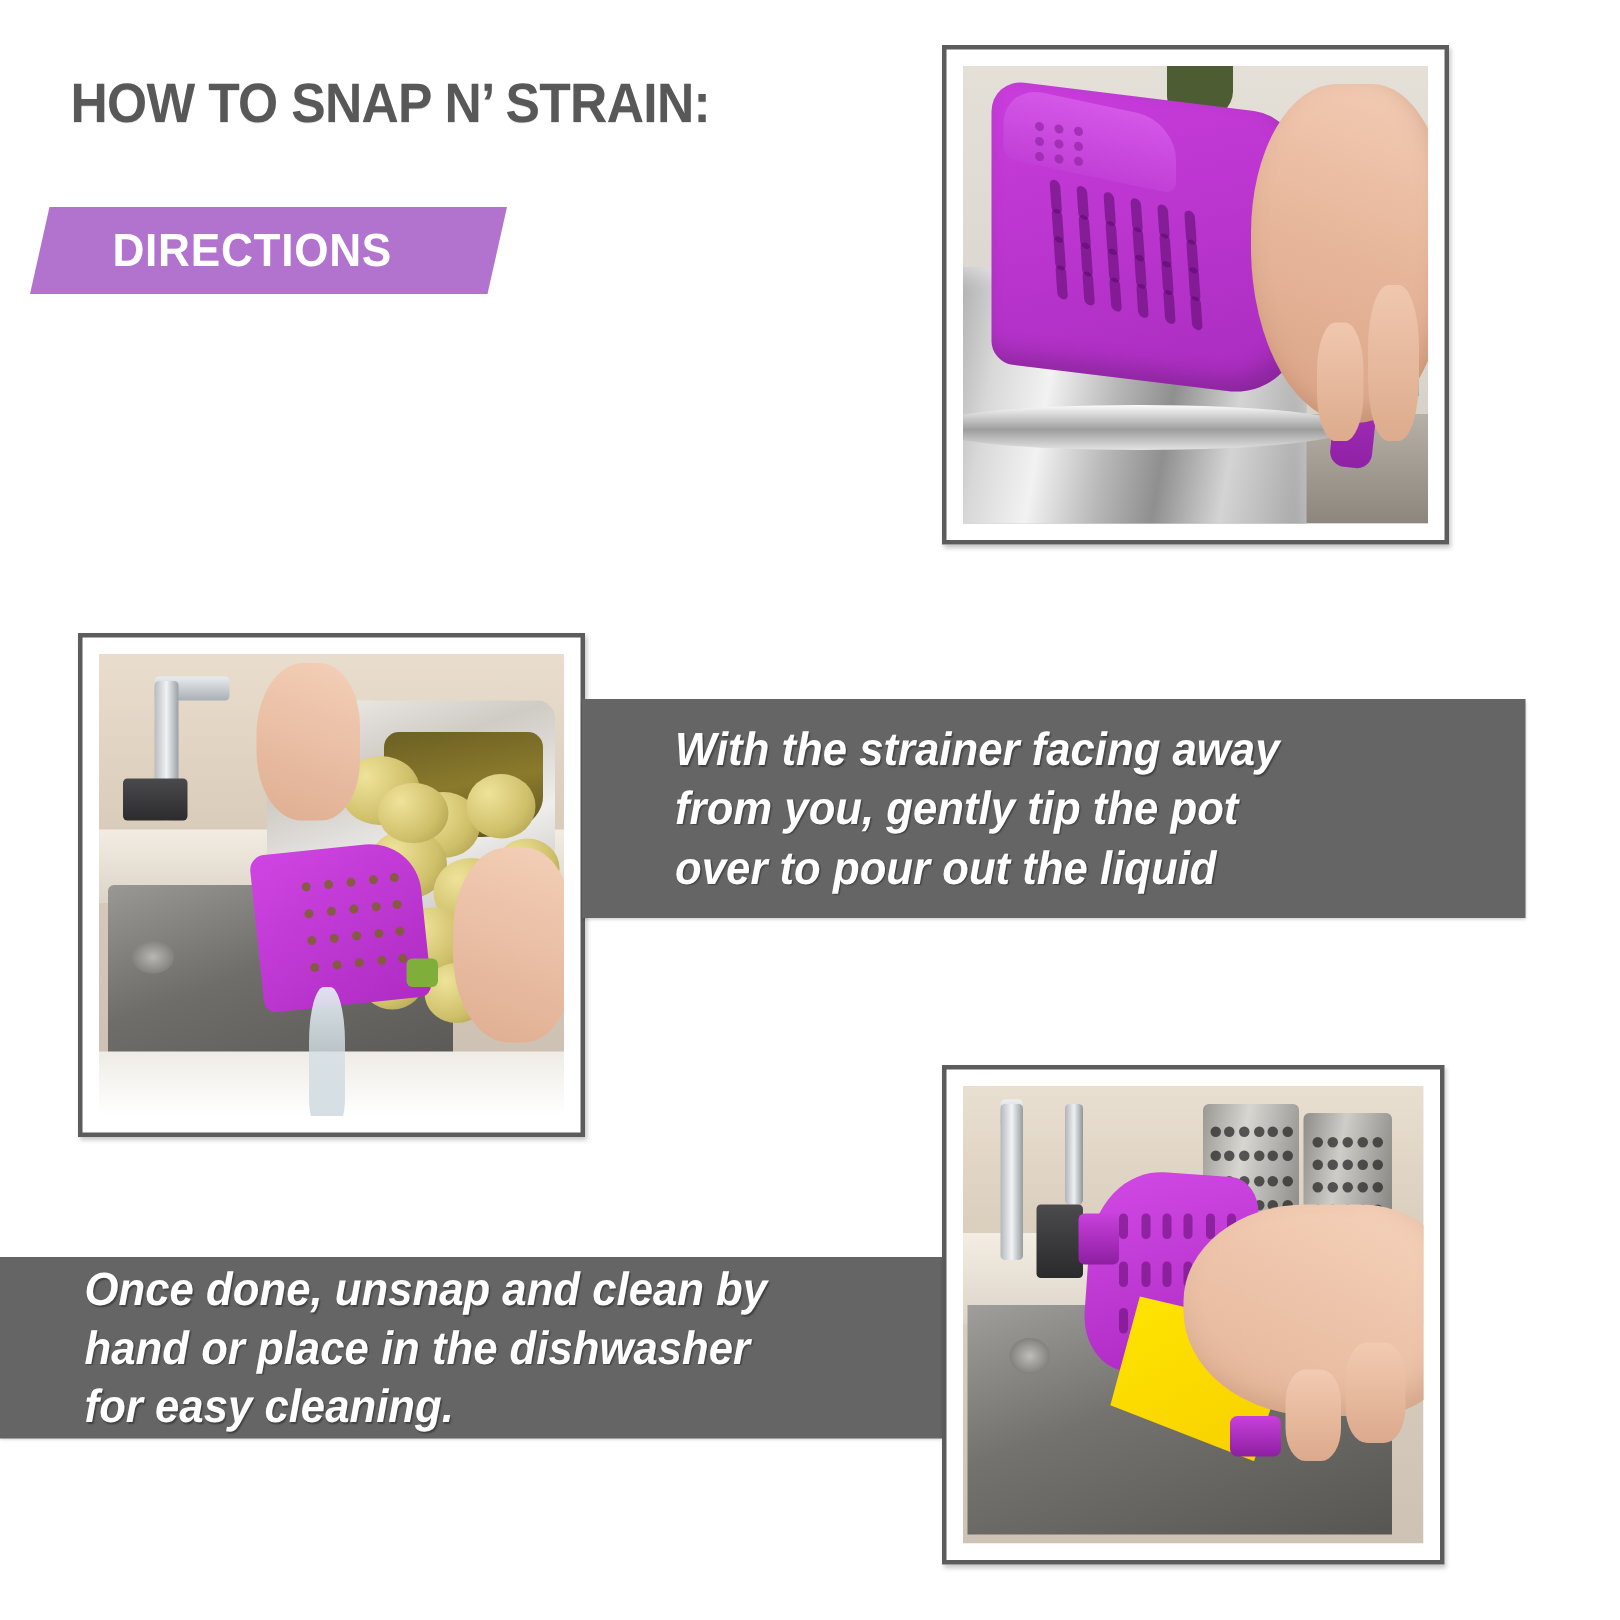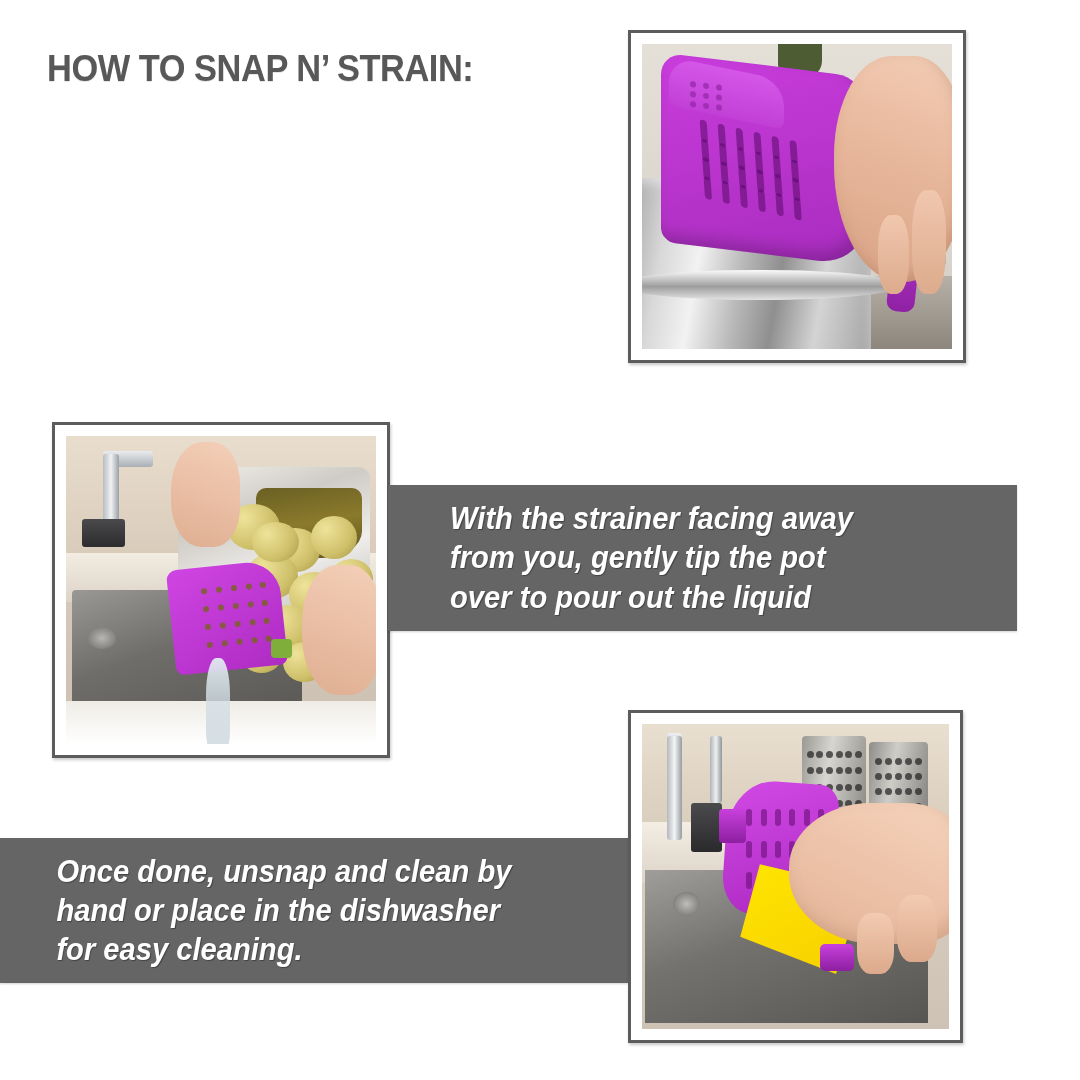--- a/index.html
+++ b/index.html
@@ -52,23 +52,23 @@
     font-style:italic;
     font-weight:bold;
     font-size:31px;
     line-height:1.26;
     transform:scaleX(0.94);transform-origin:left center;
     text-shadow:1px 1px 1px rgba(0,0,0,.35);
     white-space:pre-line;
   }
   #bar1{left:0;top:196px;width:628px;height:150px;}
   #bar1 p{padding-left:70px;}
-  #bar2{left:388px;top:466px;width:629px;height:146px;margin-top:19px;}
+  #bar2{left:388px;top:466px;width:629px;height:146px;}
   #bar2 p{padding-left:66px;}
-  #bar3{left:0;top:838px;width:628px;height:145px;}
+  #bar3{left:0;top:838px;width:628px;height:121px;}
   #bar3 p{padding-left:60px;}
 
   
   .frame{
     position:absolute;
     border:3px solid #5c5c5c;
     background:#ffffff;
     padding:11px;
     box-sizing:border-box;
     box-shadow:1px 2px 3px rgba(0,0,0,.22);
@@ -216,20 +216,23 @@
   .s3-fing{position:absolute;background:linear-gradient(180deg,#f2cbb1,#dca98c);
       border-radius:36%;}
 </style>
 </head>
 <body>
 
 <div class="stage">
 
   <div class="title">HOW TO SNAP N’ STRAIN:</div>
 
+  <div class="directions-banner">
+    <span>DIRECTIONS</span>
+  </div>
 
 
   <div class="frame" id="frame1">
     <div class="photo">
       <div class="scene">
         <div class="s1-bg"></div>
         <div class="s1-wall"></div>
         <div class="s1-teal"></div>
         <div class="s1-counter"></div>
         <div class="s1-leaf"></div>

